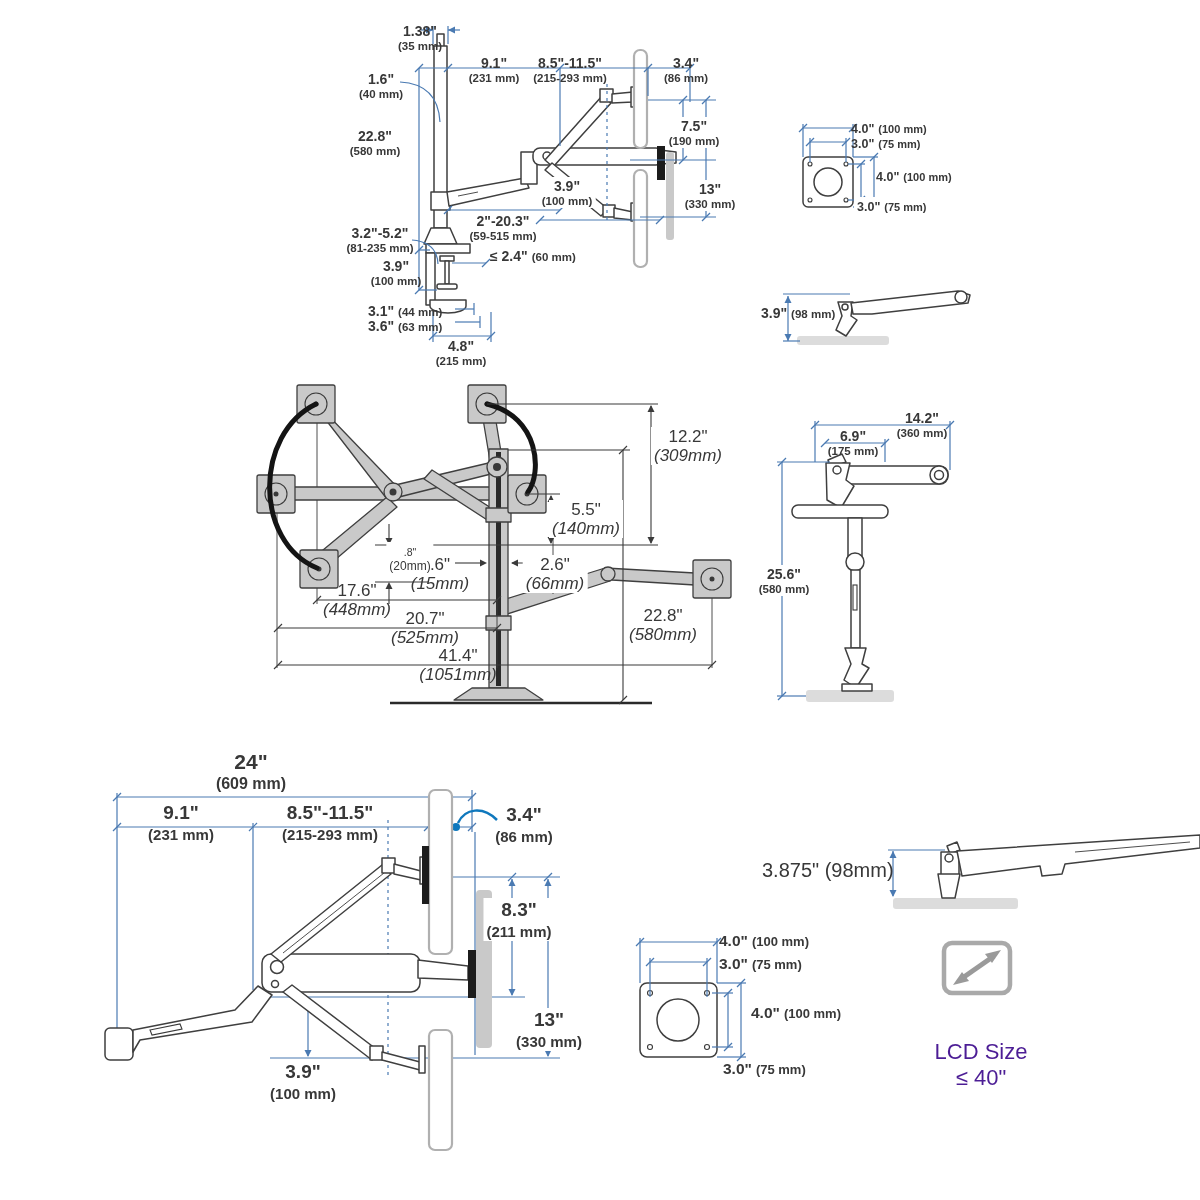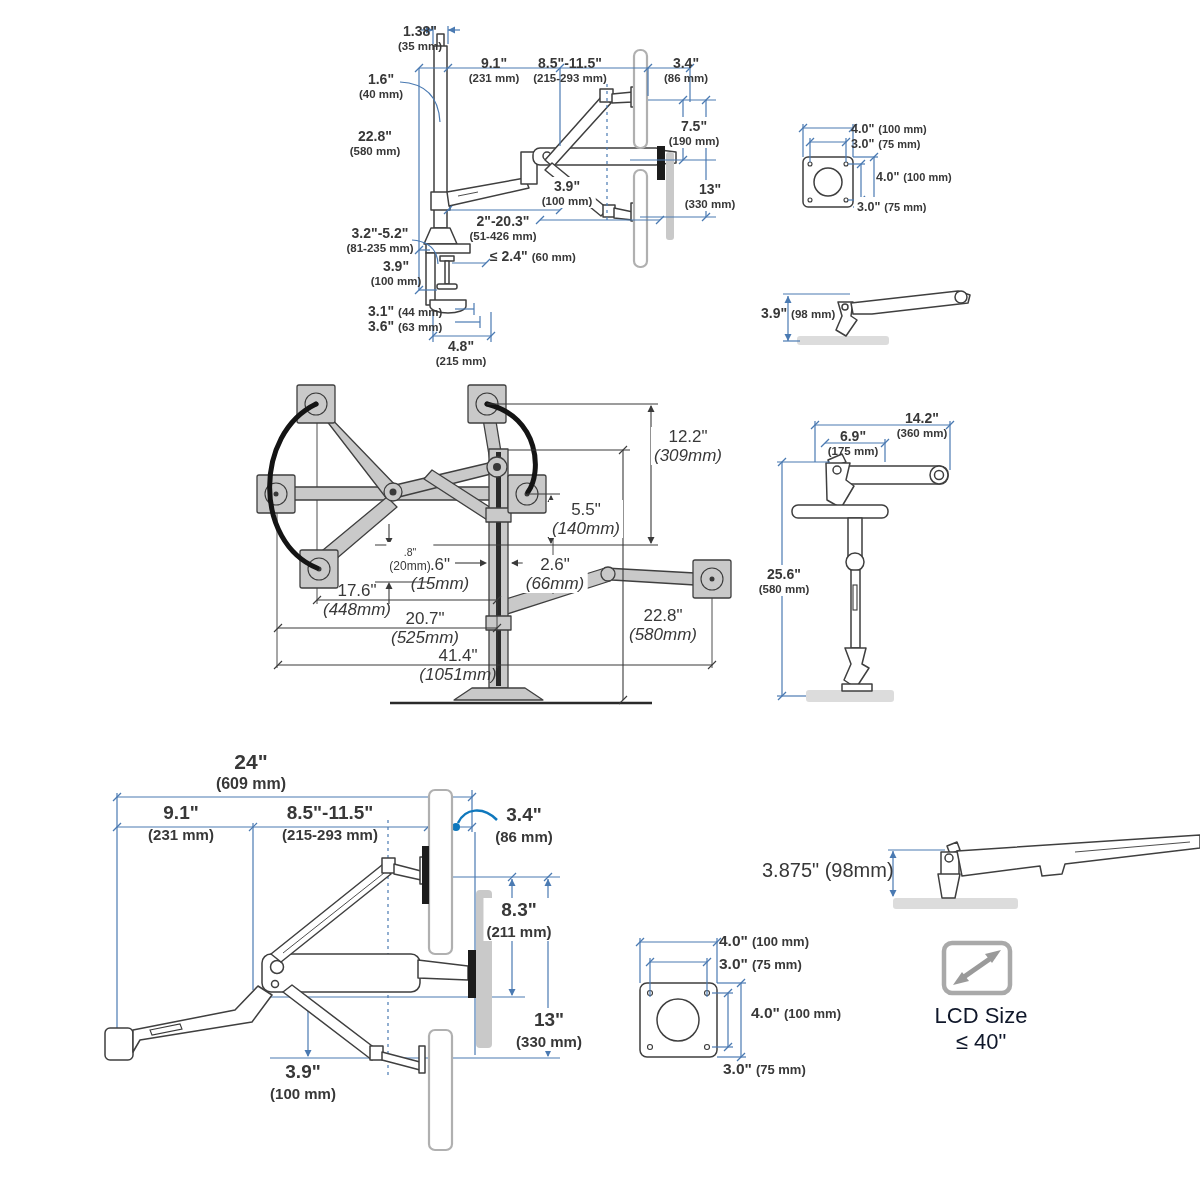--- a/index.html
+++ b/index.html
@@ -28,21 +28,21 @@
   .lbl .mm{display:block;}
   .inl .mm{display:inline;margin-left:4px;}
   .st .in{font-size:14px;font-weight:bold;}   .st .mm{font-size:11.5px;font-weight:bold;}
   .sv .in{font-size:12.5px;font-weight:bold;} .sv .mm{font-size:11px;font-weight:bold;}
   .sm .in{font-size:17px;}                    .sm .mm{font-size:17px;font-style:italic;}
   .sms .in{font-size:10.5px;}                 .sms .mm{font-size:12px;text-align:right;}
   .sb .in{font-size:19px;font-weight:bold;line-height:24px;} .sb .mm{font-size:15px;font-weight:bold;line-height:19px;}
   .sb24 .in{font-size:21px;font-weight:bold;line-height:24px;} .sb24 .mm{font-size:16px;font-weight:bold;line-height:19px;}
   .svb .in{font-size:15.5px;font-weight:bold;} .svb .mm{font-size:13px;font-weight:bold;}
   .sab{font-size:20px;}
-  .slcd{font-size:22px;color:#0f172a;line-height:26px;}
+  .slcd{font-size:22px;color:#4c1d95;line-height:26px;margin-top:36px;}
 </style>
 </head>
 <body>
 
 <div id="canvas">
 
 <svg id="art" width="1200" height="1200" viewBox="0 0 1200 1200">
 
   <g>
 
@@ -408,21 +408,21 @@
 
   <div class="lbl c st" style="left:420px;top:22px"><span class="in">1.38"</span><span class="mm">(35 mm)</span></div>
   <div class="lbl c st" style="left:381px;top:70px"><span class="in">1.6"</span><span class="mm">(40 mm)</span></div>
   <div class="lbl c st" style="left:375px;top:127px"><span class="in">22.8"</span><span class="mm">(580 mm)</span></div>
   <div class="lbl c st" style="left:494px;top:54px"><span class="in">9.1"</span><span class="mm">(231 mm)</span></div>
   <div class="lbl c st" style="left:570px;top:54px"><span class="in">8.5"-11.5"</span><span class="mm">(215-293 mm)</span></div>
   <div class="lbl c st" style="left:686px;top:54px"><span class="in">3.4"</span><span class="mm">(86 mm)</span></div>
   <div class="lbl c st wbg" style="left:694px;top:117px"><span class="in">7.5"</span><span class="mm">(190 mm)</span></div>
   <div class="lbl c st wbg" style="left:710px;top:180px"><span class="in">13"</span><span class="mm">(330 mm)</span></div>
   <div class="lbl c st wbg" style="left:567px;top:177px"><span class="in">3.9"</span><span class="mm">(100 mm)</span></div>
-  <div class="lbl c st" style="left:503px;top:212px"><span class="in">2"-20.3"</span><span class="mm">(51-426 mm)</span></div>
+  <div class="lbl c st" style="left:503px;top:212px"><span class="in">2"-20.3"</span><span class="mm">(59-515 mm)</span></div>
   <div class="lbl st inl" style="left:490px;top:247px"><span class="in">≤ 2.4"</span><span class="mm">(60 mm)</span></div>
   <div class="lbl c st" style="left:380px;top:224px"><span class="in">3.2"-5.2"</span><span class="mm">(81-235 mm)</span></div>
   <div class="lbl c st" style="left:396px;top:257px"><span class="in">3.9"</span><span class="mm">(100 mm)</span></div>
   <div class="lbl st inl" style="left:368px;top:302px"><span class="in">3.1"</span><span class="mm">(44 mm)</span></div>
   <div class="lbl st inl" style="left:368px;top:317px"><span class="in">3.6"</span><span class="mm">(63 mm)</span></div>
   <div class="lbl c st" style="left:461px;top:337px"><span class="in">4.8"</span><span class="mm">(215 mm)</span></div>
 
   <div class="lbl sv inl" style="left:851px;top:119px"><span class="in">4.0"</span><span class="mm">(100 mm)</span></div>
   <div class="lbl sv inl" style="left:851px;top:134px"><span class="in">3.0"</span><span class="mm">(75 mm)</span></div>
   <div class="lbl sv inl" style="left:876px;top:167px"><span class="in">4.0"</span><span class="mm">(100 mm)</span></div>

